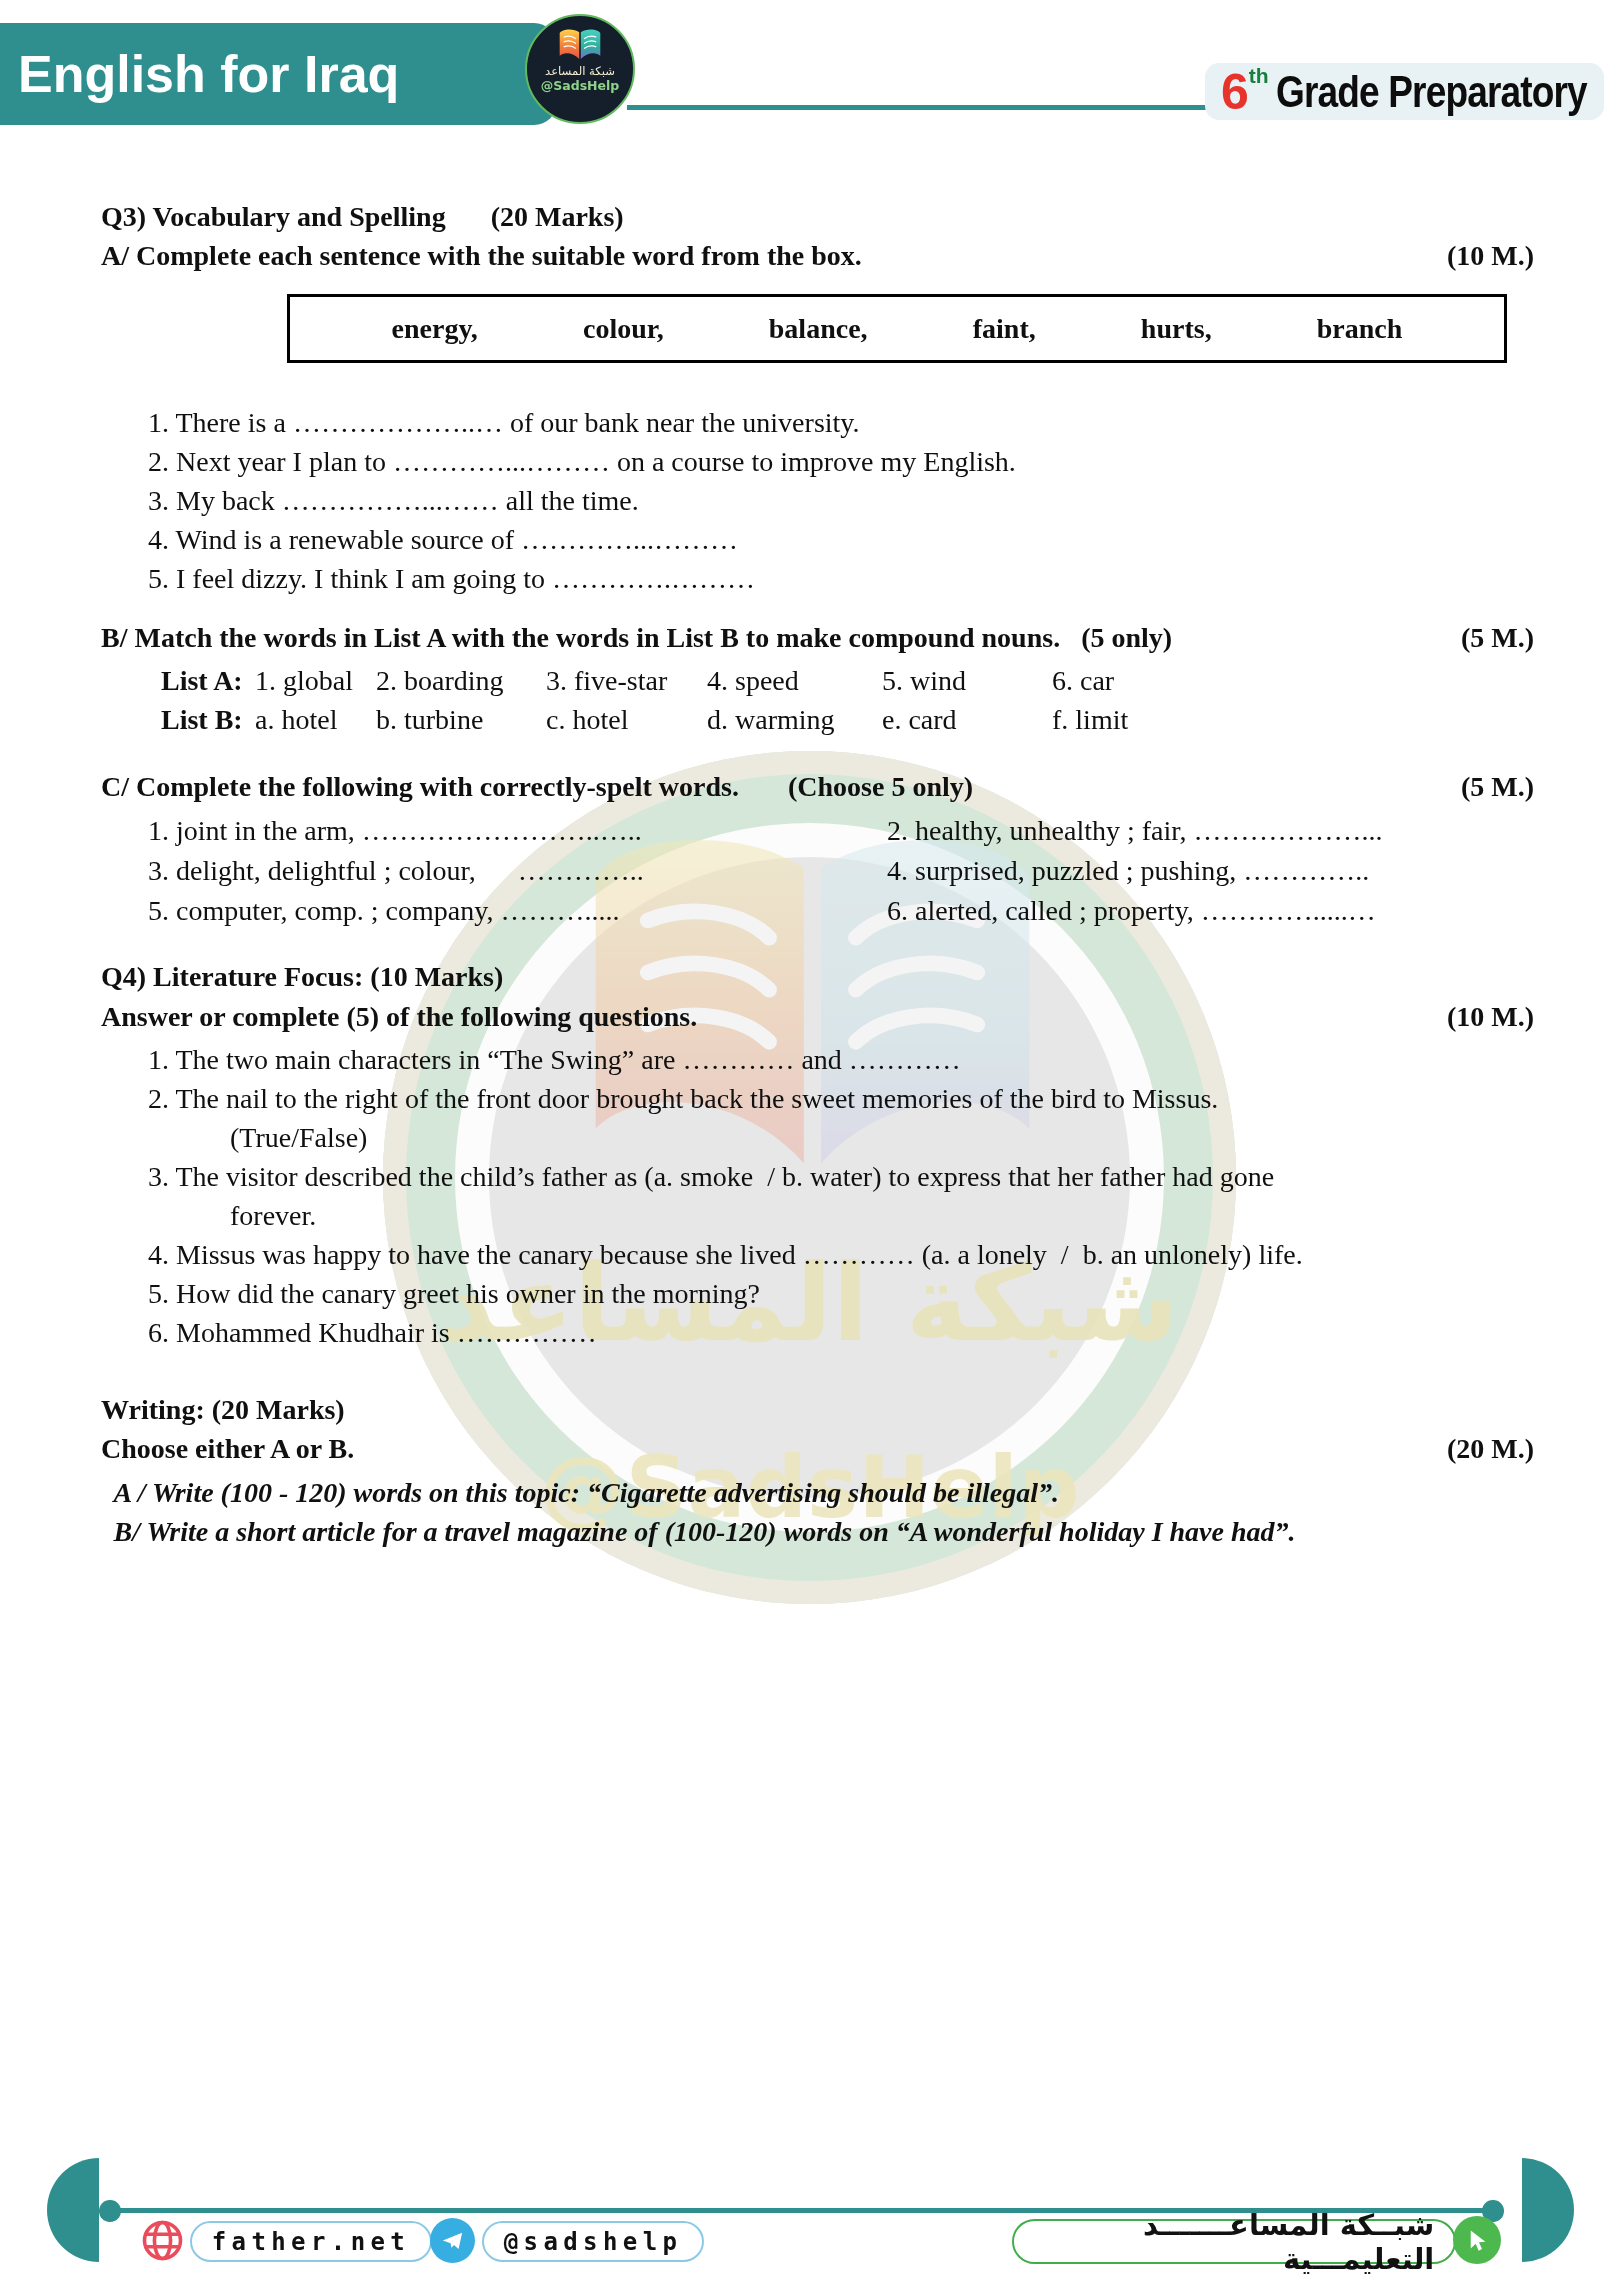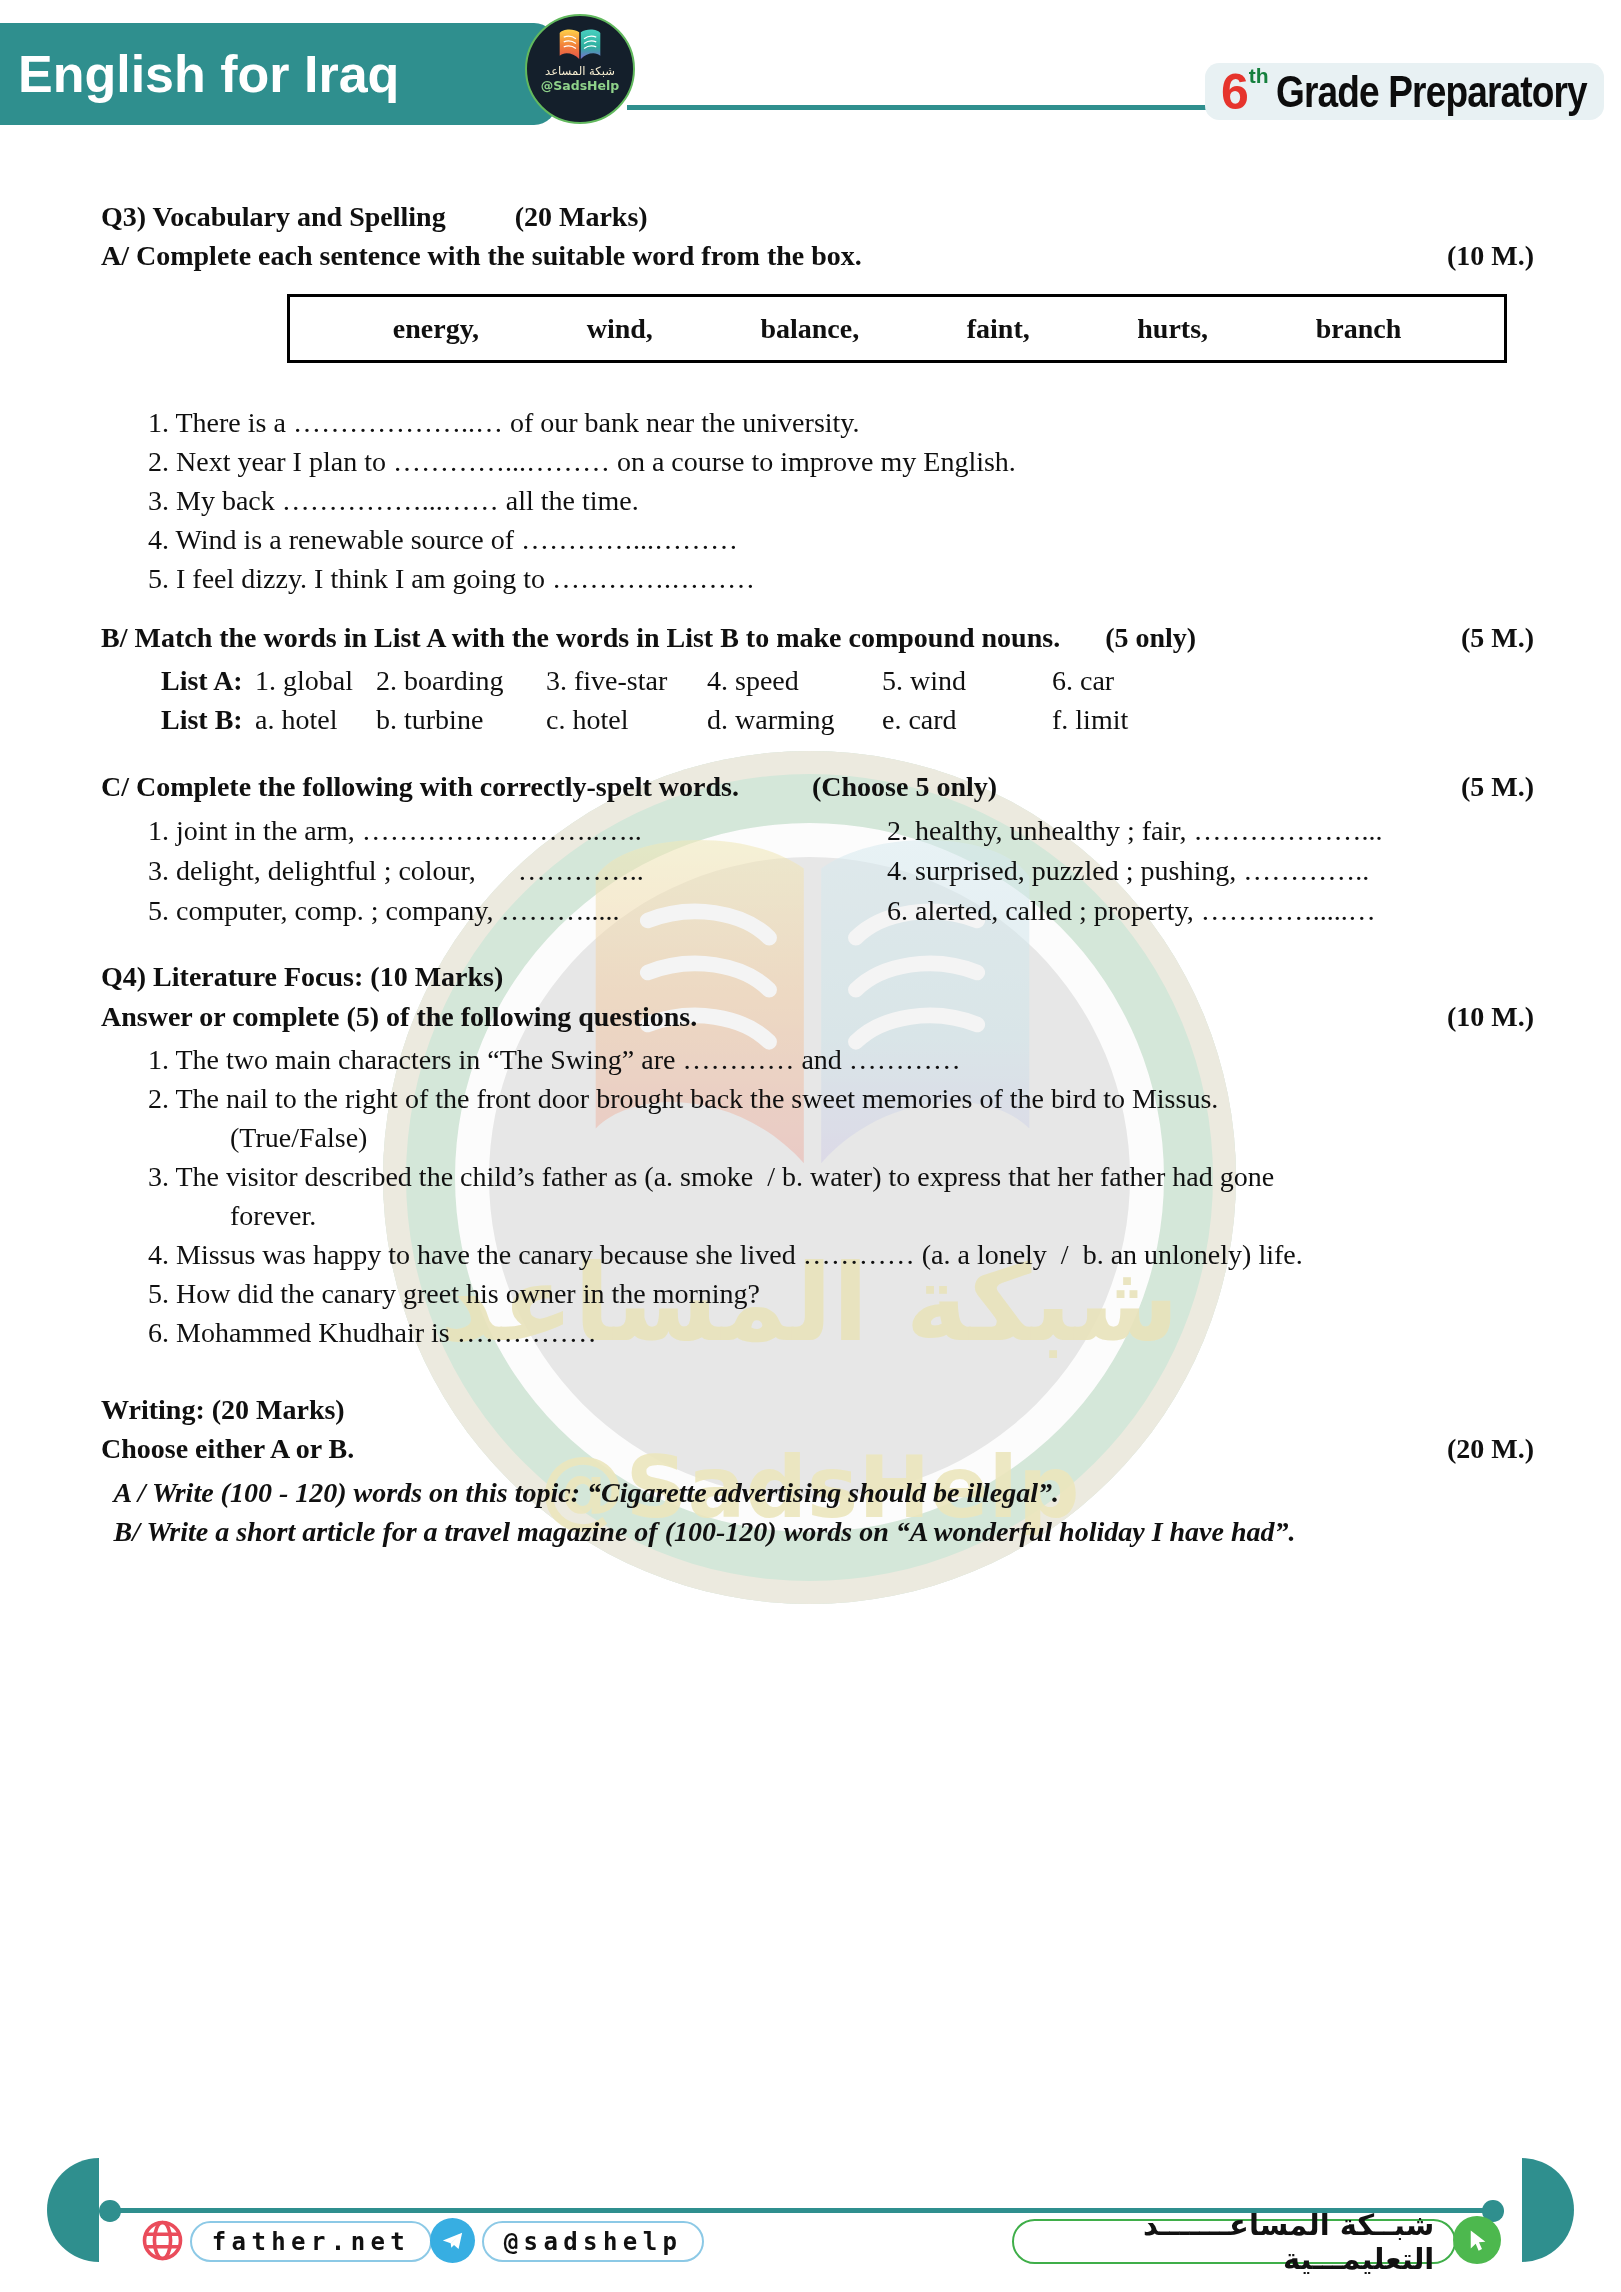--- a/index.html
+++ b/index.html
@@ -32,21 +32,21 @@
       box-shadow: inset 0 0 0 23px #eceadf, inset 0 0 0 72px rgba(178,213,187,0.55), inset 0 0 0 106px rgba(255,255,255,0.85);}
   .wm svg.book{position:absolute;left:152px;top:63px;opacity:0.55;}
   .wm-arabic{position:absolute;left:0;top:491px;width:100%;text-align:center;
       font-family:"DejaVu Sans",sans-serif;font-weight:bold;font-size:106px;color:#e9e3bb;opacity:0.9;}
   .wm-handle{position:absolute;left:0;top:686px;width:100%;text-align:center;
       font-family:"DejaVu Sans",sans-serif;font-weight:bold;font-size:86px;color:#ece6bd;opacity:0.9;}
 
   
   .content{position:absolute;left:101px;top:201px;width:1433px;z-index:1;font-size:28px;}
   .abs{position:absolute;left:0;right:0;}
-  .row{display:flex;align-items:baseline;white-space:pre-wrap;gap:24px;}
+  .row{display:flex;align-items:baseline;white-space:pre-wrap;}
   .bold{font-weight:bold;}
   .marks{margin-left:auto;font-weight:bold;}
   .gapnote{margin-left:21px;font-weight:bold;}
   .line{white-space:pre-wrap;line-height:39px;}
   .wordbox{position:absolute;left:148px;top:93px;width:1116px;height:63px;border:3.6px solid #000;
            display:flex;align-items:center;justify-content:space-around;padding:0 49px;font-weight:bold;margin-left:38px;}
   .sentences{top:186px;margin-left:47px;margin-top:16px;}
   .listgrid{display:grid;grid-template-columns:94px 121px 170px 161px 175px 170px auto;margin-left:60px;
             white-space:pre-wrap;line-height:39px;}
   .cgrid{display:grid;grid-template-columns:739px auto;margin-left:47px;line-height:40px;white-space:pre-wrap;}
@@ -140,21 +140,21 @@
       <span class="bold">Q3) Vocabulary and Spelling</span>
       <span class="bold" style="margin-left:45px">(20 Marks)</span>
     </div>
     <div class="abs row" style="top:39px">
       <span class="bold">A/ Complete each sentence with the suitable word from the box.</span>
       <span class="marks">(10 M.)</span>
     </div>
 
     <div class="wordbox">
       <span>energy,</span>
-      <span>wind,</span>
+      <span>colour,</span>
       <span>balance,</span>
       <span>faint,</span>
       <span>hurts,</span>
       <span>branch</span>
     </div>
 
     <div class="abs sentences" style="top:186px">
       <div class="line">1. There is a ………………..… of our bank near the university.</div>
       <div class="line">2. Next year I plan to …………...……… on a course to improve my English.</div>
       <div class="line">3. My back ……………...…… all the time.</div>

